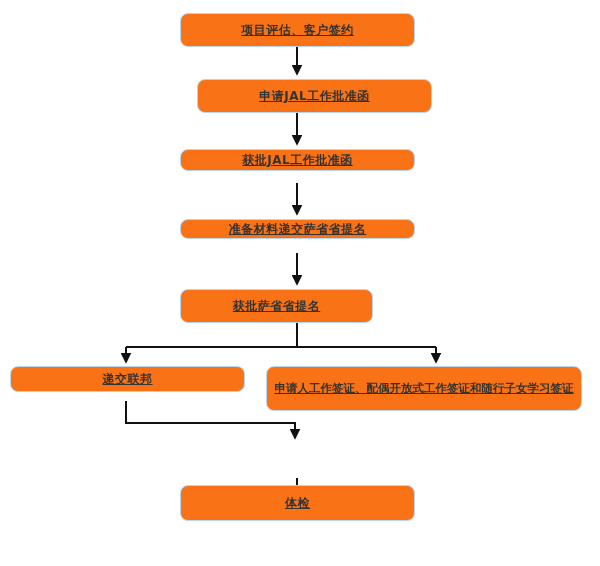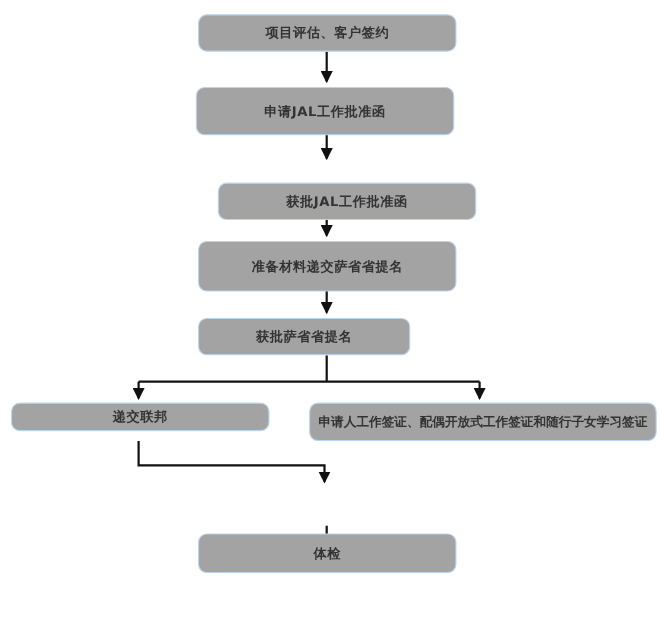--- a/index.html
+++ b/index.html
@@ -19,33 +19,34 @@
     position: absolute;
     left: 0;
     top: 0;
     width: 600px;
     height: 566px;
     pointer-events: none;
   }
   .node {
     position: absolute;
     box-sizing: border-box;
-    background: #a3a3a3;
+    background: #f97316;
     border: 1px solid #bad5ef;
     border-radius: 8px;
     display: flex;
     align-items: center;
     justify-content: center;
     font-size: 12px;
     font-weight: 700;
     color: #333333;
     white-space: nowrap;
     text-align: center;
     letter-spacing: 0.5px;
     padding: 0 19px;
+    text-decoration: underline;
   }
   .node.wide {
     font-size: 11.5px;
     letter-spacing: 0;
   }
 </style>
 </head>
 <body>
 
 <div class="canvas">
@@ -65,28 +66,28 @@
       <line x1="126" y1="347" x2="436" y2="347"></line>
       <line x1="126" y1="347" x2="126" y2="362" marker-end="url(#arrow)"></line>
       <line x1="436" y1="347" x2="436" y2="362" marker-end="url(#arrow)"></line>
       <polyline points="126,401 126,423 295,423 295,438" marker-end="url(#arrow)"></polyline>
       <line x1="297" y1="478" x2="297" y2="510" marker-end="url(#arrow)"></line>
     </g>
   </svg>
 
   <div class="node" style="left:180px; top:13px;  width:235px; height:34px;">项目评估、客户签约</div>
 
-  <div class="node" style="left:178px; top:79px;  width:235px; height:44px;">申请JAL工作批准函</div>
+  <div class="node" style="left:197px; top:79px;  width:235px; height:34px;">申请JAL工作批准函</div>
 
-  <div class="node" style="left:180px; top:166px; width:235px; height:34px;margin-left:18px;">获批JAL工作批准函</div>
+  <div class="node" style="left:180px; top:149px; width:235px; height:22px;">获批JAL工作批准函</div>
 
-  <div class="node" style="left:180px; top:219px; width:235px; height:46px;">准备材料递交萨省省提名</div>
+  <div class="node" style="left:180px; top:219px; width:235px; height:20px;">准备材料递交萨省省提名</div>
 
   <div class="node" style="left:180px; top:289px; width:193px; height:34px;">获批萨省省提名</div>
 
   <div class="node" style="left:10px;  top:366px; width:235px; height:26px;">递交联邦</div>
 
-  <div class="node wide" style="left:281px; top:366px; width:316px; height:35px;">申请人工作签证、配偶开放式工作签证和随行子女学习签证</div>
+  <div class="node wide" style="left:266px; top:366px; width:316px; height:45px;">申请人工作签证、配偶开放式工作签证和随行子女学习签证</div>
 
   <div class="node" style="left:180px; top:442px; width:235px; height:36px;margin-top:43px;">体检</div>
 
 
 </div>
 
 </body></html>

